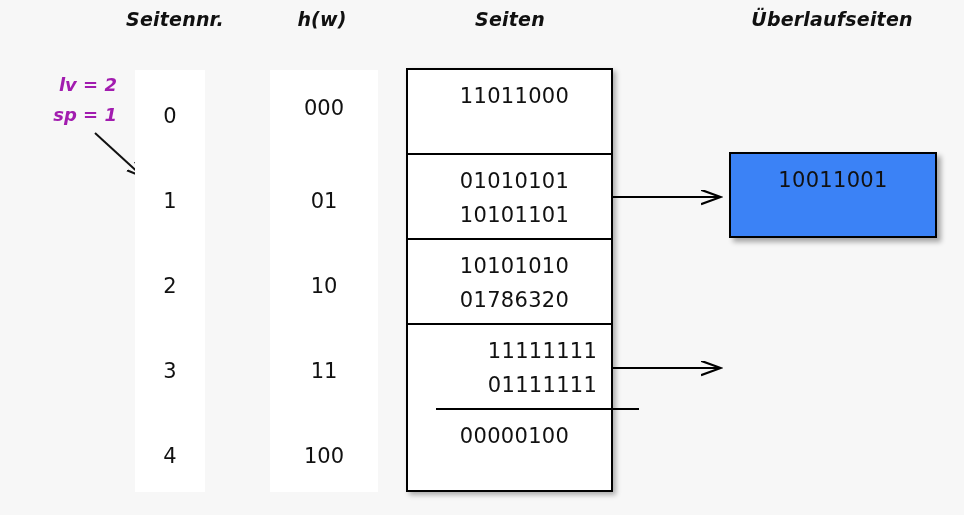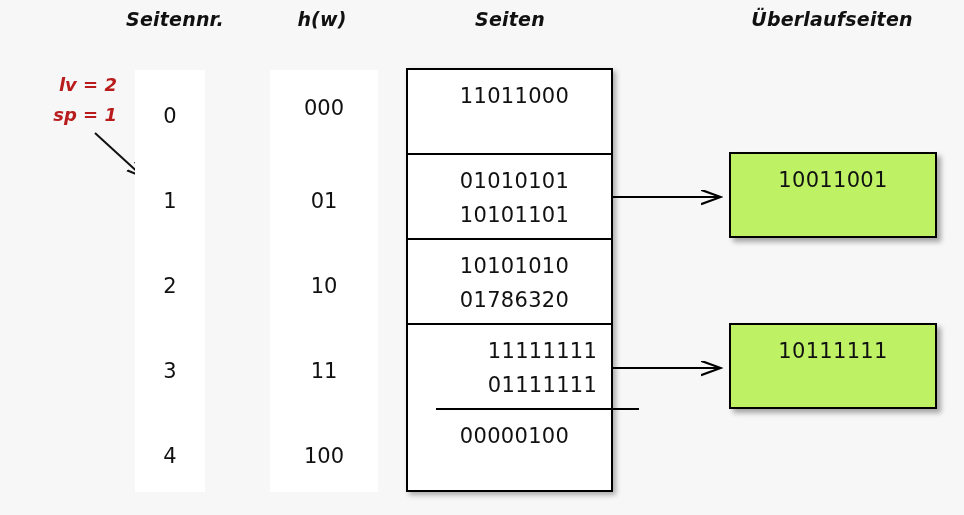--- a/index.html
+++ b/index.html
@@ -34,21 +34,21 @@
 
   
   #params {
     position: absolute;
     left: 12px;
     top: 70px;
     width: 105px;
     font-style: italic;
     font-weight: 700;
     font-size: 18px;
-    color: #b91c1c;
+    color: #a21caf;
     line-height: 30px;
     text-align: right;
   }
   #params .param-line { display: block; white-space: nowrap; }
 
   #param-arrow {
     position: absolute;
     left: 92px;
     top: 130px;
     width: 62px;
@@ -101,21 +101,21 @@
     letter-spacing: 0.3px;
     padding-left: 10px;
   }
 
   
   .overflow-box {
     position: absolute;
     left: 729px;
     width: 208px;
     height: 86px;
-    background: #bef264;
+    background: #3b82f6;
     border: 2px solid #000000;
     box-sizing: border-box;
     box-shadow: 4px 4px 5px rgba(0,0,0,0.33);
   }
   .overflow-box .rec {
     display: block;
     margin-top: 9px;
     text-align: center;
     font-size: 21px;
     color: #111111;
@@ -206,17 +206,14 @@
       <marker id="ah-2" markerWidth="12" markerHeight="12" refX="10" refY="4" orient="auto" markerUnits="strokeWidth">
         <path d="M0,0 L11,4 L0,8" fill="none" stroke="#000000" stroke-width="1.2"></path>
       </marker>
     </defs>
     <line x1="2" y1="11" x2="108" y2="11" stroke="#000000" stroke-width="1.8" marker-end="url(#ah-2)"></line>
   </svg>
 
   <div class="overflow-box" style="top:152px;">
     <span class="rec">10011001</span>
   </div>
-  <div class="overflow-box" style="top:323px;">
-    <span class="rec">10111111</span>
-  </div>
 
 </div>
 
 </body></html>

